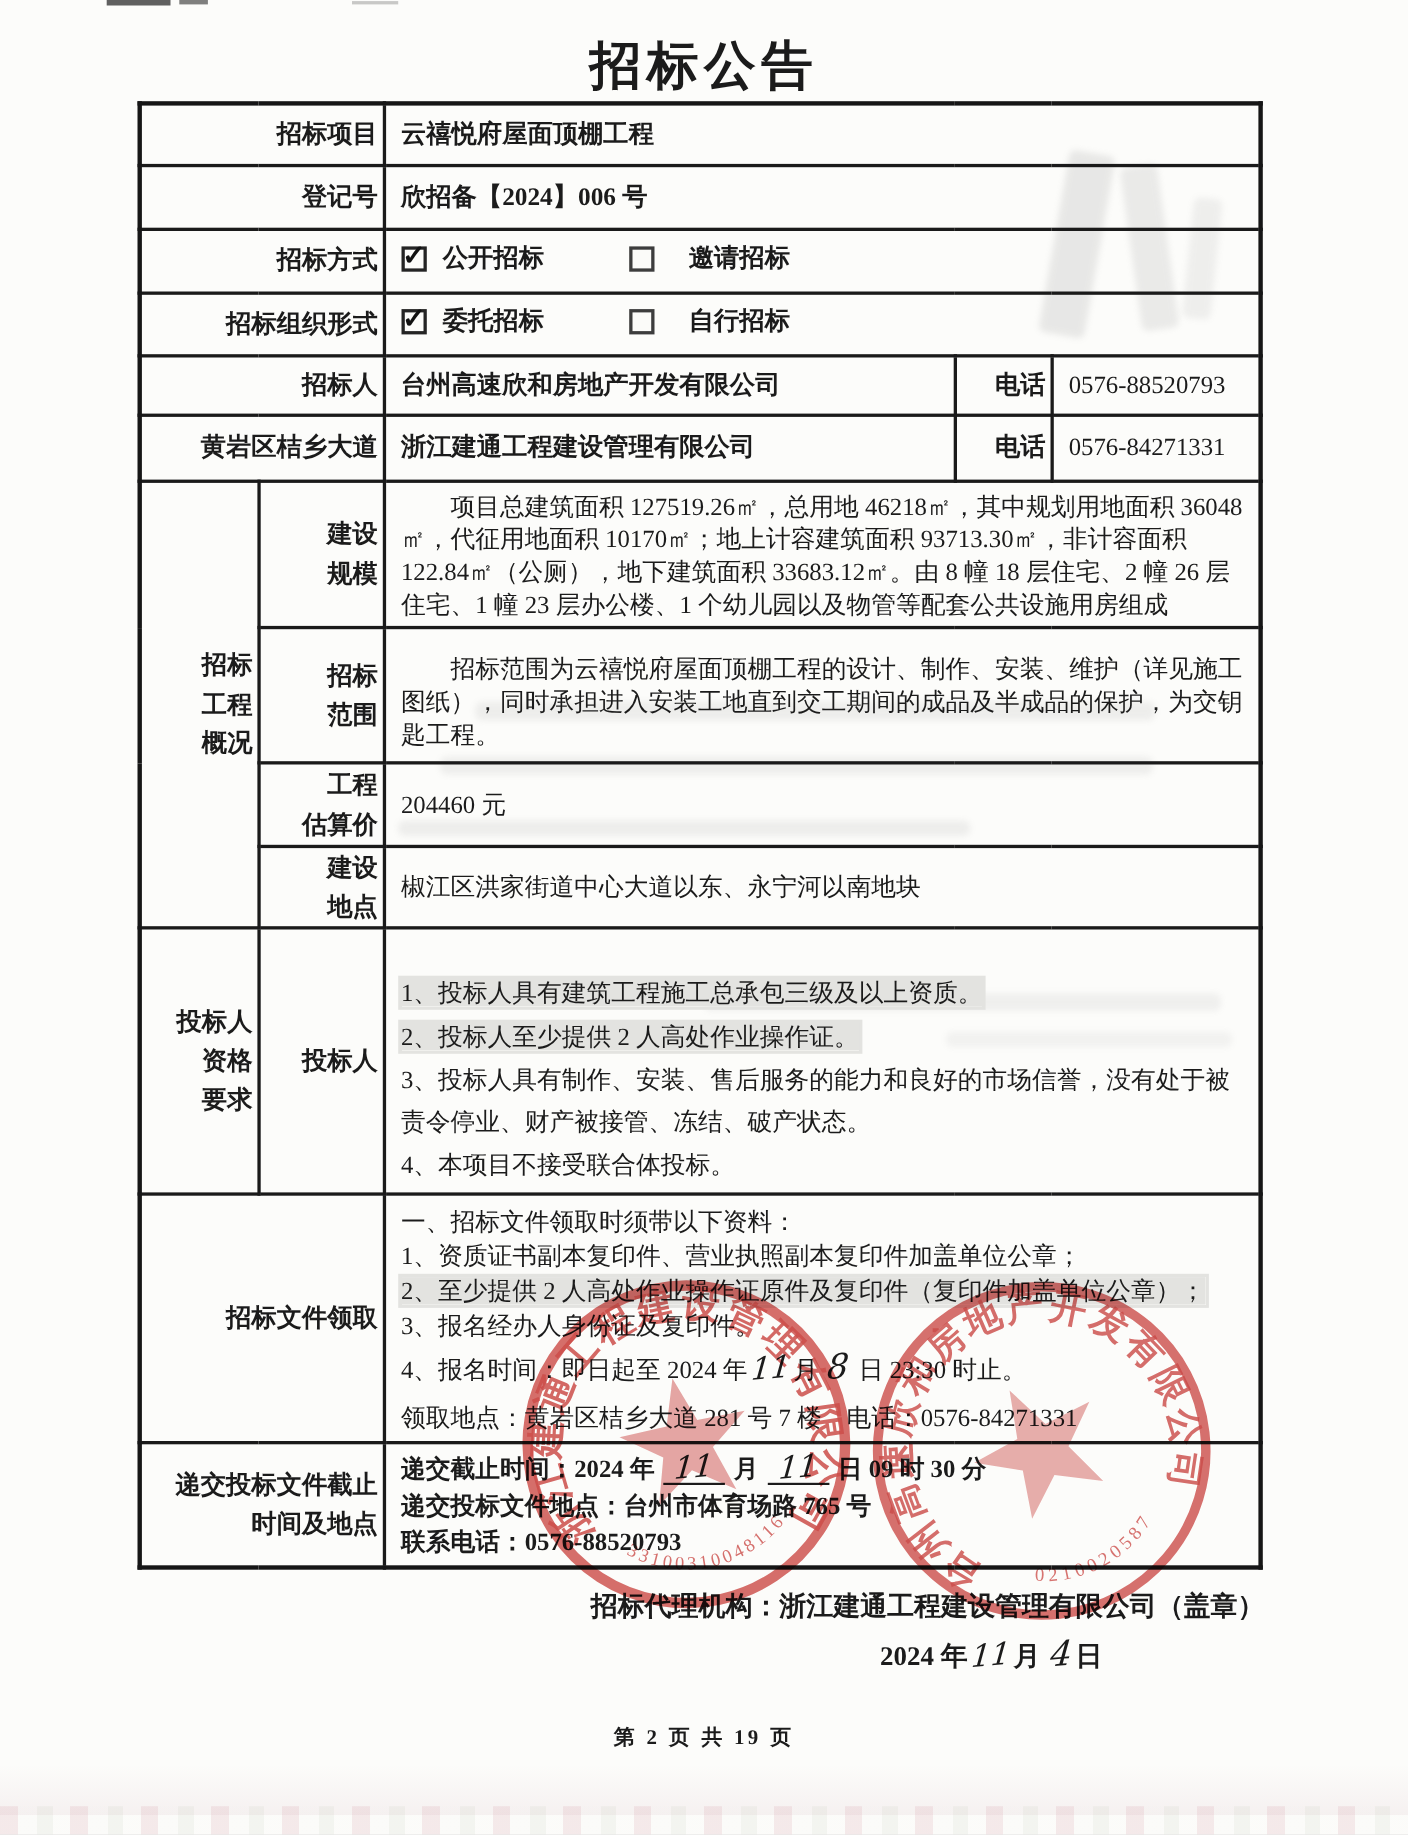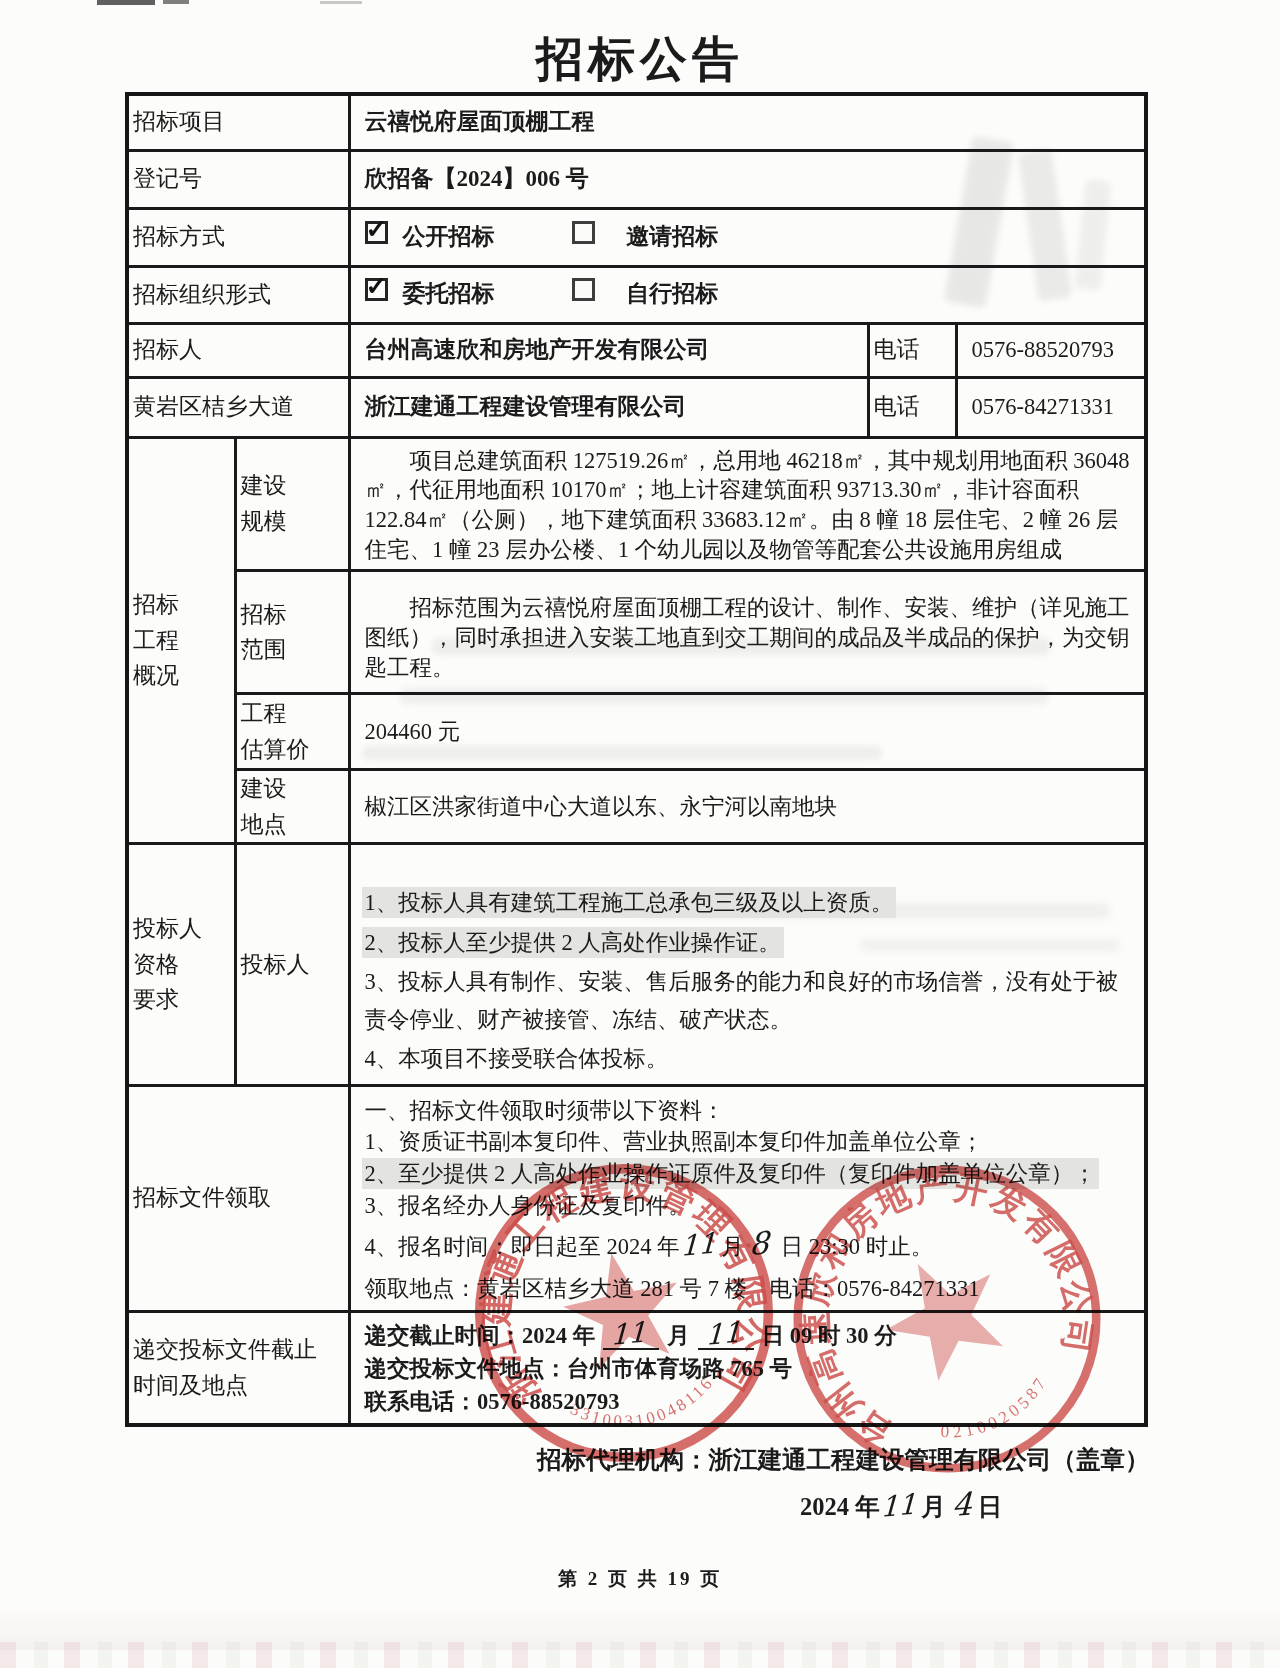--- a/index.html
+++ b/index.html
@@ -12,28 +12,28 @@
         background:repeating-linear-gradient(90deg,rgba(214,160,170,.45) 0 16px,rgba(240,240,238,.2) 16px 34px,rgba(186,196,176,.3) 34px 48px,rgba(246,242,240,.12) 48px 64px);}
   .scan-soft{position:absolute;left:0;bottom:18px;width:100%;height:46px;
         background:linear-gradient(180deg,rgba(225,205,210,0),rgba(222,200,206,.22));}
   
   .title{position:absolute;top:28px;left:0;width:100%;text-align:center;
          font-size:47px;font-weight:bold;letter-spacing:5px;}
   
   table.doc{position:absolute;left:125px;top:92px;width:1019px;border-collapse:collapse;
             table-layout:fixed;border:4px solid #161616;}
   table.doc td{border:3px solid #1a1a1a;overflow:hidden;}
-  td.label{text-align:left;font-weight:normal;font-size:23px;vertical-align:middle;
+  td.label{text-align:right;font-weight:bold;font-size:23px;vertical-align:middle;
            white-space:pre-line;line-height:1.55;padding:0 4px;}
   td.content{padding:4px 10px 4px 14px;font-size:22.5px;vertical-align:middle;line-height:1.4;}
   td.content.strong{font-weight:bold;font-size:23px;}
   td.content.dense{vertical-align:top;padding-top:7px;line-height:1.33;}
   .indent{text-indent:2em;}
   
-  .opt{display:inline-flex;align-items:flex-start;font-weight:bold;font-size:23px;}
+  .opt{display:inline-flex;align-items:center;font-weight:bold;font-size:23px;}
   .opt.second{margin-left:72px;gap:16px;}
   .cb{display:inline-block;width:17px;height:17px;border:3px solid #242424;position:relative;margin-right:15px;background:#fbfbf9;}
   .cb.checked::after{content:"✓";position:absolute;left:-2px;top:-12px;font-size:26px;font-weight:bold;color:#111;}
   .cb.empty{border-color:#3d3d3d;}
   
   .line{margin:1px 0;}
   .req-cell{vertical-align:top;padding-top:38px !important;line-height:1.7 !important;}
   .pickup-cell{vertical-align:top;padding-top:8px !important;line-height:1.36 !important;}
   .pickup-place{margin-top:10px;}
   .hl{background:#e3e3e0;box-shadow:0 0 0 3px #e3e3e0;}

